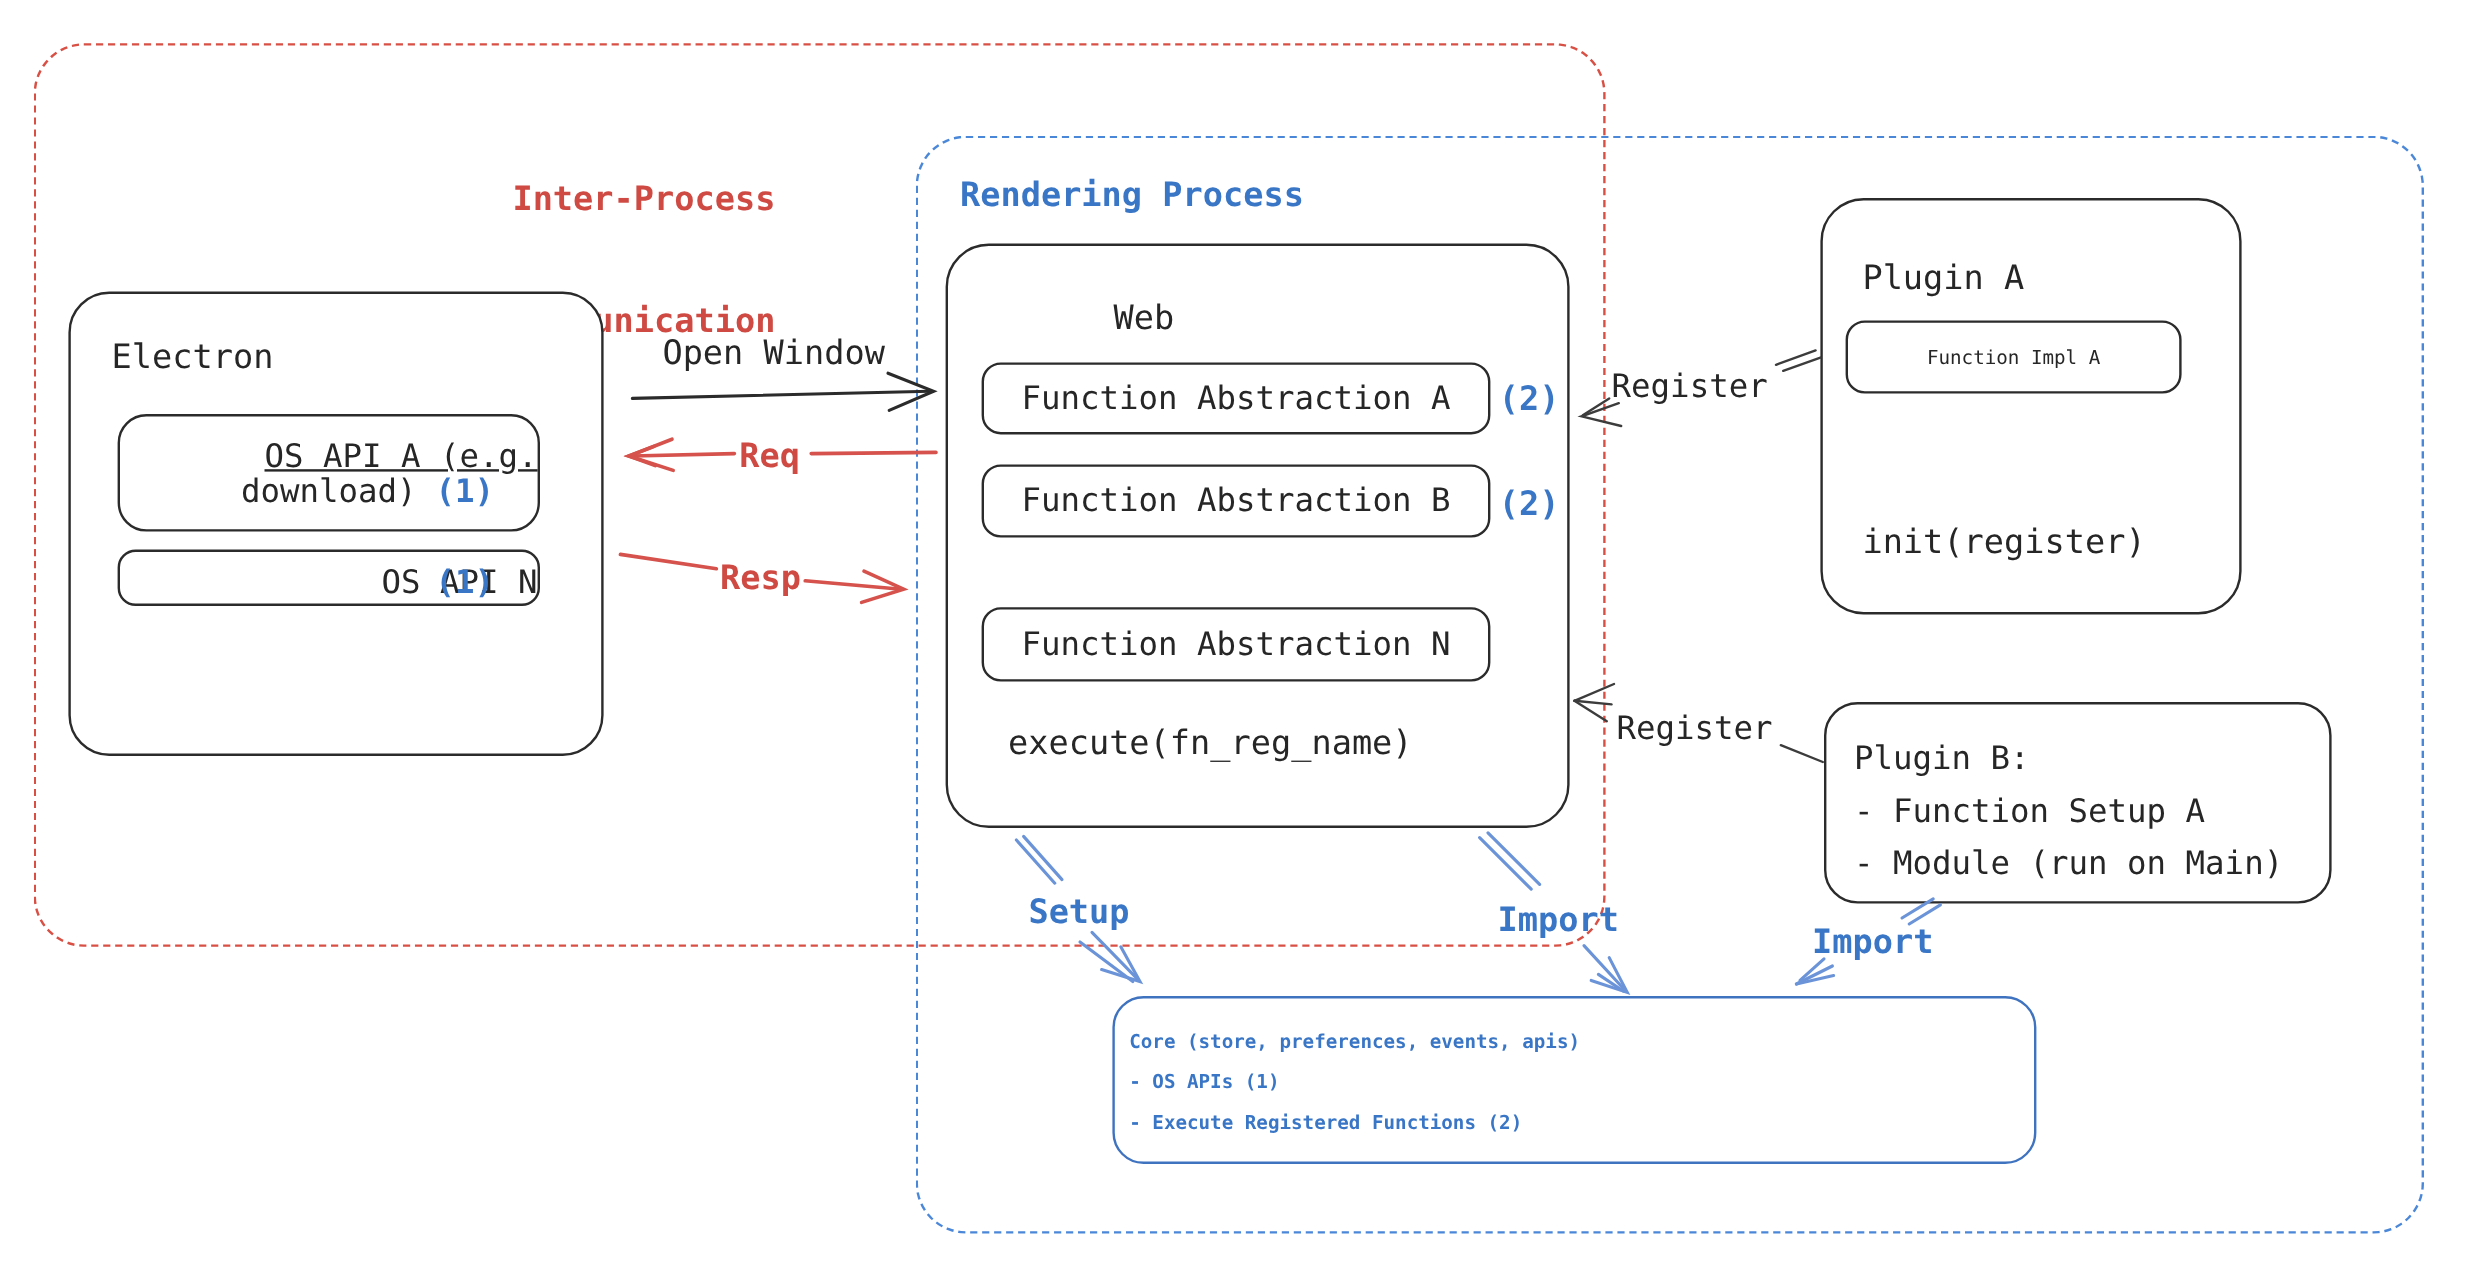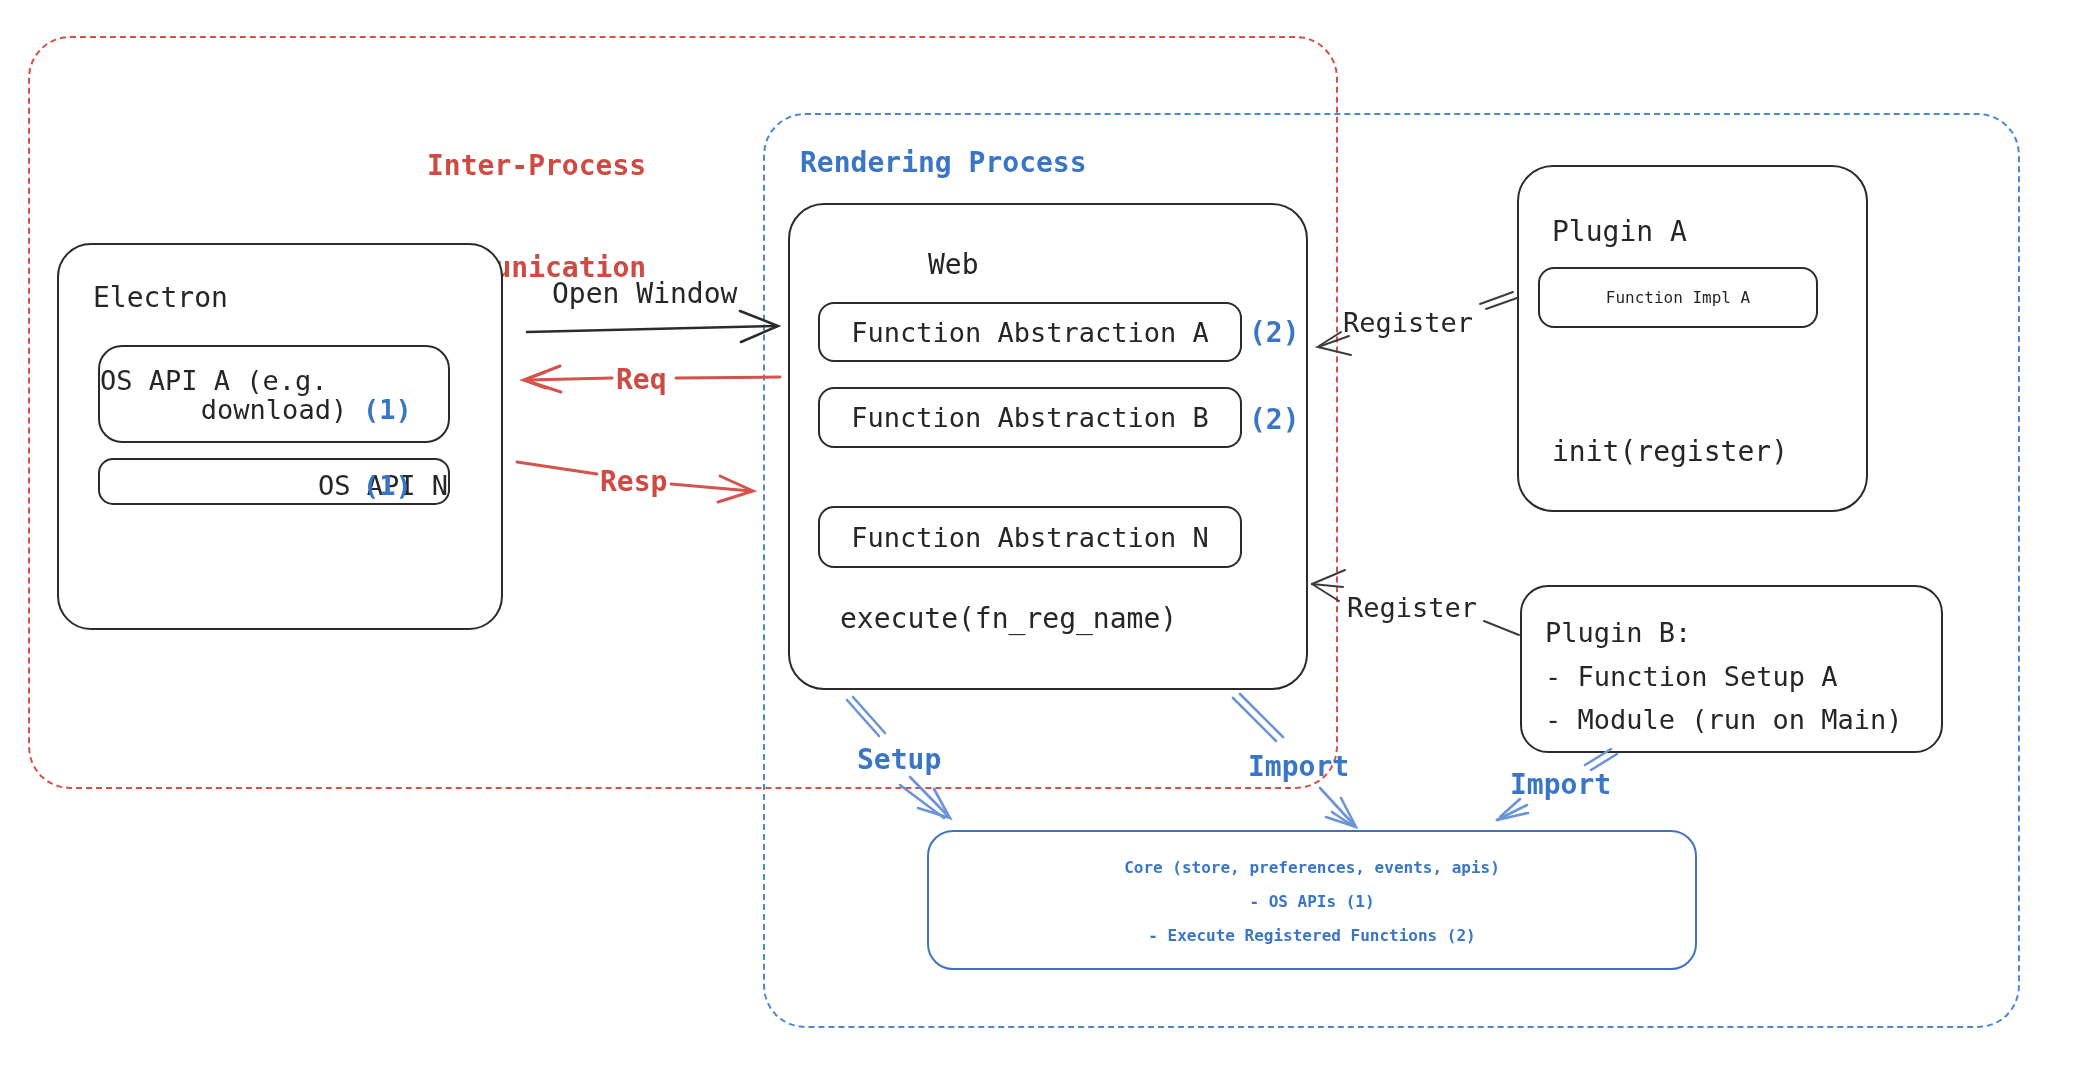--- a/index.html
+++ b/index.html
@@ -10,41 +10,41 @@
   .dashed{position:absolute;background:transparent;border-style:dashed;border-width:2.4px;box-sizing:border-box;}
   .lbl{position:absolute;line-height:1.15;white-space:pre;}
   .black{color:#262626;}
   .red{color:#cf4a43;font-weight:bold;}
   .blue{color:#3a76c6;font-weight:bold;}
   .fs28{font-size:28px;}
   .fs27{font-size:27px;}
   .fs26{font-size:16px;}
   .center-flex{display:flex;align-items:center;justify-content:center;}
   svg.overlay{position:absolute;left:0;top:0;z-index:10;pointer-events:none;}
-  .corelines{width:100%;text-align:center;line-height:34px;}
+  .corelines{width:100%;text-align:left;line-height:34px;margin-left:12px;}
 </style>
 </head>
 <body>
 
 <div id="stage">
 
   <div class="dashed" style="left:28px;top:36px;width:1310px;height:753px;border-color:#d84f44;border-radius:42px;"></div>
   <div class="lbl red fs28" style="left:427px;top:86px;">
     <div>Inter-Process</div>
     <div style="margin-top:5px;">Communication</div>
   </div>
 
   <div class="dashed" style="left:763px;top:113px;width:1257px;height:915px;border-color:#4b87d9;border-radius:42px;"></div>
   <div class="lbl blue fs28" style="left:800px;top:147px;">Rendering Process</div>
 
   <div class="box" style="left:57px;top:243px;width:446px;height:387px;border-radius:34px;"></div>
   <div class="lbl black fs28" style="left:93px;top:282px;">Electron</div>
 
   <div class="box" style="left:98px;top:345px;width:352px;height:98px;border-radius:24px;border-width:2px;">
-    <div class="lbl black fs27" style="left:0;top:18px;width:100%;text-align:left;">OS API A (e.g.</div>
+    <div class="lbl black fs27" style="left:0;top:18px;width:100%;text-align:right;text-decoration:underline;">OS API A (e.g.</div>
     <div class="lbl black fs27" style="left:0;top:47px;width:100%;text-align:center;">download)</div>
     <span class="lbl blue fs27" style="left:263px;top:47px;">(1)</span>
   </div>
 
   <div class="box" style="left:98px;top:458px;width:352px;height:47px;border-radius:15px;border-width:2px;">
     <div class="lbl black fs27" style="left:0;top:10px;width:100%;text-align:right;text-indent:-60px;">OS API N</div>
     <span class="lbl blue fs27" style="left:263px;top:10px;">(1)</span>
   </div>
 
   <div class="box" style="left:788px;top:203px;width:520px;height:487px;border-radius:36px;"></div>

